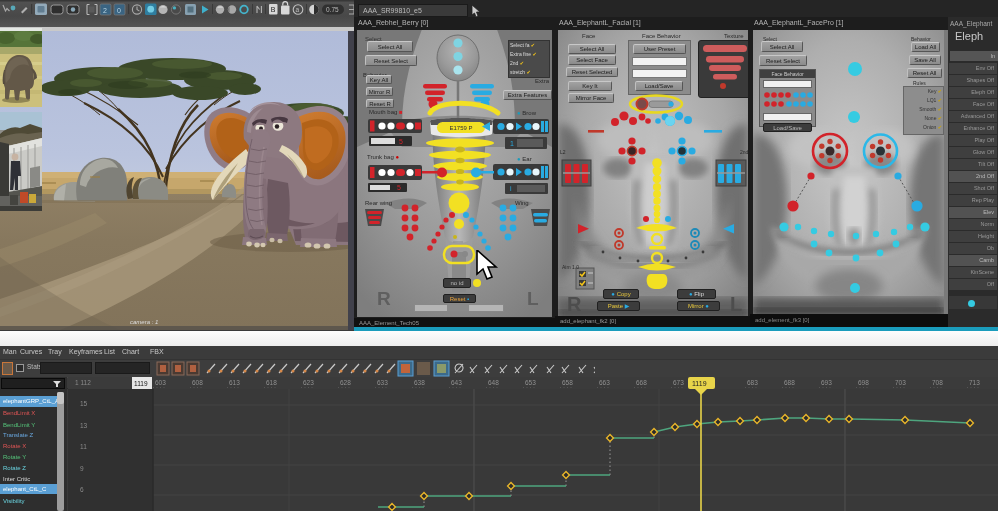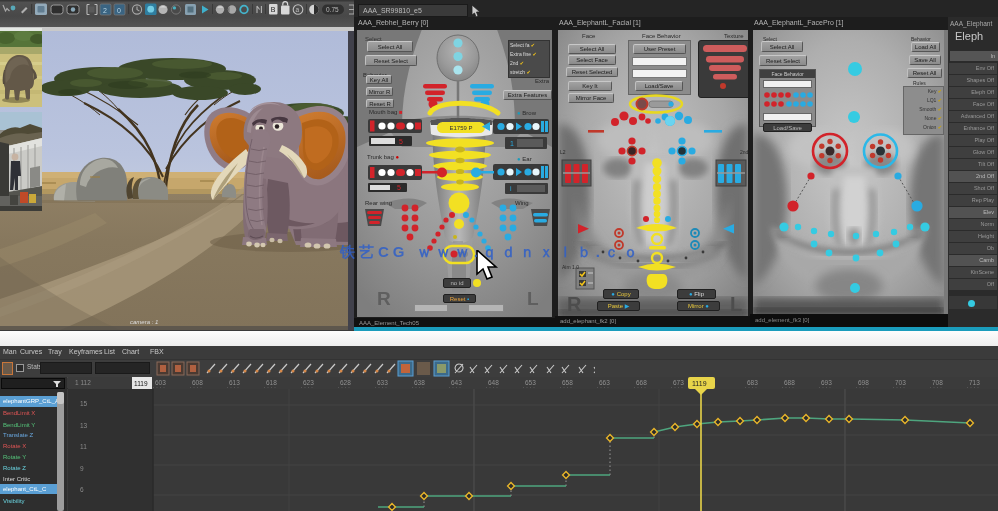--- a/index.html
+++ b/index.html
@@ -1082,15 +1082,14 @@
         <path d="M905,70.6 L908.4,74 L905,77.4 L901.6,74 Z"></path>
         <path d="M970,73.6 L973.4,77 L970,80.4 L966.6,77 Z"></path>
       </g>
       <path d="M701,31 V165" stroke="#e8d44a" stroke-width="1.6"></path>
       <rect x="688" y="31" width="27" height="12" rx="2" fill="#e8d44a"></rect>
       <path d="M695,43 L707,43 L701,49 Z" fill="#e8d44a"></path>
       <text x="692" y="40" font-size="7" fill="#222" font-family="Liberation Sans">1119</text>
     </svg>
   </div>
 
-  <div class="abs" style="left:340px;top:243px;width:420px;color:rgba(47,95,200,0.85);font-size:15px;font-weight:bold;letter-spacing:4px;">铁艺CG ｗｗｗ.ｑｄｎｘｌｂ.ｃｏ</div>
 
 </div>
 
 </body></html>

